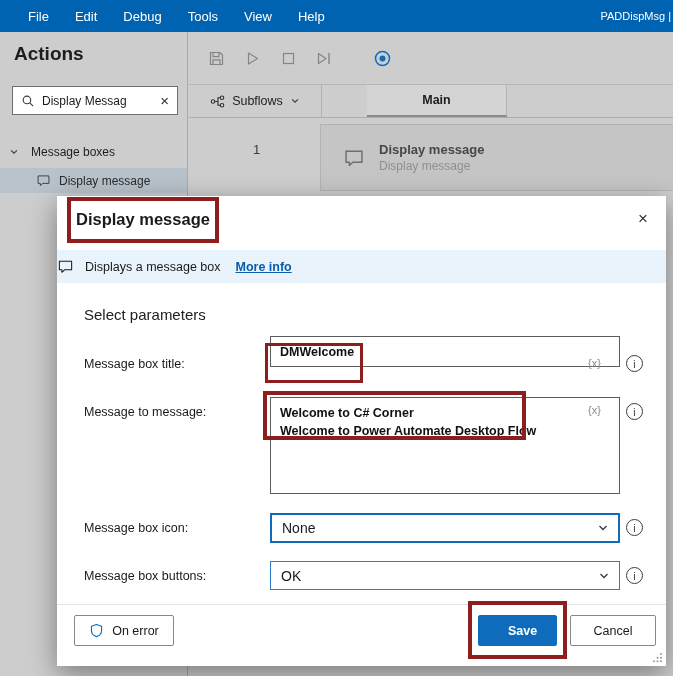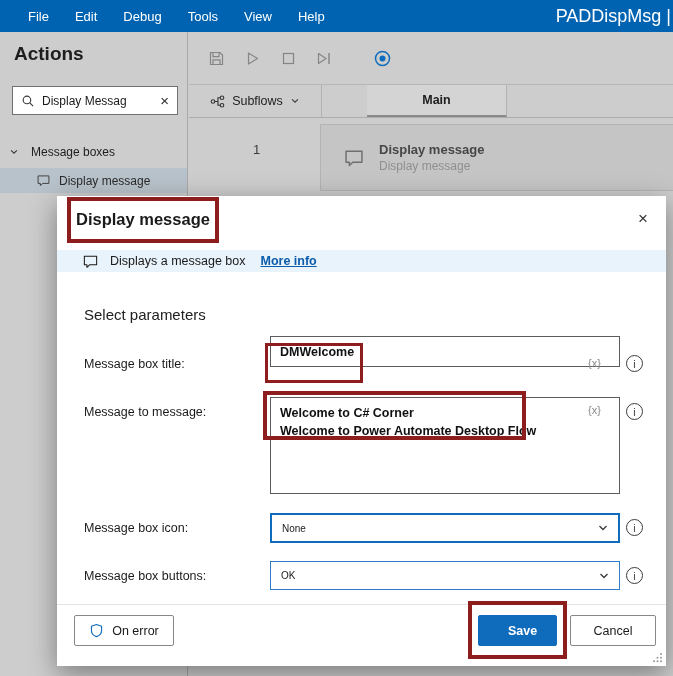--- a/index.html
+++ b/index.html
@@ -5,21 +5,21 @@
   * { margin:0; padding:0; box-sizing:border-box; }
   html,body { width:673px; height:676px; overflow:hidden; }
   body { font-family:"Liberation Sans", sans-serif; background:#cdcdcd; }
   .page { position:relative; width:673px; height:676px; background:#cdcdcd; }
 
   
   .menubar { position:absolute; top:0; left:0; right:0; height:32px; background:#0063b1;
              display:flex; align-items:center; color:#fff; font-size:13px; z-index:5; }
   .menu-item { padding:0 13px; height:100%; display:flex; align-items:center; cursor:default; }
   .menu-item:first-child { margin-left:15px; }
-  .menubar-title { margin-left:auto; font-size:18px; padding-right:2px; white-space:nowrap; }
+  .menubar-title { margin-left:auto; font-size:11px; padding-right:2px; white-space:nowrap; }
 
   
   .actions-panel { position:absolute; top:32px; left:0; width:188px; bottom:0;
                    background:#cdcdcd; border-right:1px solid #a9a9a9; }
   .actions-title { position:absolute; top:11px; left:14px; font-size:19px; font-weight:600; color:#1d1d1d; }
   .search-box { position:absolute; top:54px; left:12px; width:166px; height:29px; background:#fff;
                 border:1px solid #6f6f6f; display:flex; align-items:center; padding:0 8px; gap:7px; }
   .search-text { font-size:12px; color:#1a1a1a; flex:1; white-space:nowrap; overflow:hidden; }
   .search-clear { font-size:15px; color:#2f2f2f; line-height:1; cursor:pointer; }
   .group-row { position:absolute; top:113px; left:9px; display:flex; align-items:center; gap:12px;
@@ -47,37 +47,37 @@
                  gap:14px; padding-left:22px; }
   .card-title { font-size:13px; font-weight:700; color:#474747; }
   .card-sub { font-size:12px; color:#8f8f8f; margin-top:2px; }
 
   
   .dialog { position:absolute; left:57px; top:196px; width:609px; height:470px; background:#fff;
             box-shadow:0 8px 26px rgba(0,0,0,0.40); z-index:10; }
   .dialog-title { position:absolute; top:14px; left:19px; font-size:16.5px; font-weight:700; color:#1a1a1a; }
   .dialog-close { position:absolute; top:10px; right:10px; width:26px; height:26px; display:flex;
                   align-items:center; justify-content:center; font-size:17px; color:#333; cursor:pointer; }
-  .info-bar { position:absolute; top:54px; left:0; right:0; height:22px; background:#e9f3fb;
-              display:flex; align-items:center; padding-left:25px; gap:11px; font-size:12.5px; color:#1a1a1a; }
+  .info-bar { position:absolute; top:54px; left:0; right:0; height:33px; background:#e9f3fb;
+              display:flex; align-items:center; gap:11px; font-size:12.5px; color:#1a1a1a; }
   .more-info { color:#0b5cab; text-decoration:underline; font-weight:600; margin-left:4px; cursor:pointer; }
   .section-title { position:absolute; top:110px; left:27px; font-size:15px; color:#212121; }
   .field-label { position:absolute; left:27px; font-size:12.5px; color:#1a1a1a; }
   .text-input { position:absolute; left:213px; width:350px; height:31px; border:1px solid #5c5c5c;
                 background:#fff; font-family:inherit; font-size:12.5px; font-weight:700; color:#111;
                 padding:0 34px 0 9px; outline:none; }
   .text-area { position:absolute; left:213px; width:350px; height:97px; border:1px solid #5c5c5c;
                background:#fff; font-family:inherit; font-size:12.5px; font-weight:700; color:#111;
                padding:6px 34px 6px 9px; line-height:1.45; resize:none; outline:none; overflow:hidden; }
   .fx-badge { position:absolute; left:531px; font-size:11px; color:#8a8a8a; cursor:pointer; }
   .info-icon { position:absolute; left:569px; width:17px; height:17px; border:1px solid #3b3b3b;
                border-radius:50%; display:flex; align-items:center; justify-content:center;
                font-size:10.5px; color:#3b3b3b; cursor:pointer; }
   .dropdown { position:absolute; left:213px; width:350px; display:flex; align-items:center;
-              justify-content:space-between; padding:0 9px 0 10px; font-size:10px; color:#1a1a1a;
+              justify-content:space-between; padding:0 9px 0 10px; font-size:14px; color:#1a1a1a;
               background:#fff; cursor:pointer; }
   .dd-icon { height:30px; border:2px solid #0f6cbd; top:317px; }
   .dd-buttons { height:29px; border:1px solid #2f7ccb; top:365px; }
 
   .dialog-footer { position:absolute; left:0; right:0; bottom:0; height:62px; border-top:1px solid #e4e4e4; }
   .btn { position:absolute; top:10px; height:31px; border-radius:2px; display:flex; align-items:center;
          justify-content:center; font-size:12.5px; cursor:pointer; }
   .on-error-btn { left:17px; width:100px; background:#fff; border:1px solid #8a8886; gap:8px; color:#1a1a1a; }
   .save-btn { left:421px; width:79px; background:#0f6cbd; border:1px solid #0f6cbd; color:#fff; font-weight:600;padding-left:10px; }
   .cancel-btn { left:513px; width:86px; background:#fff; border:1px solid #8a8886; color:#1a1a1a; }

